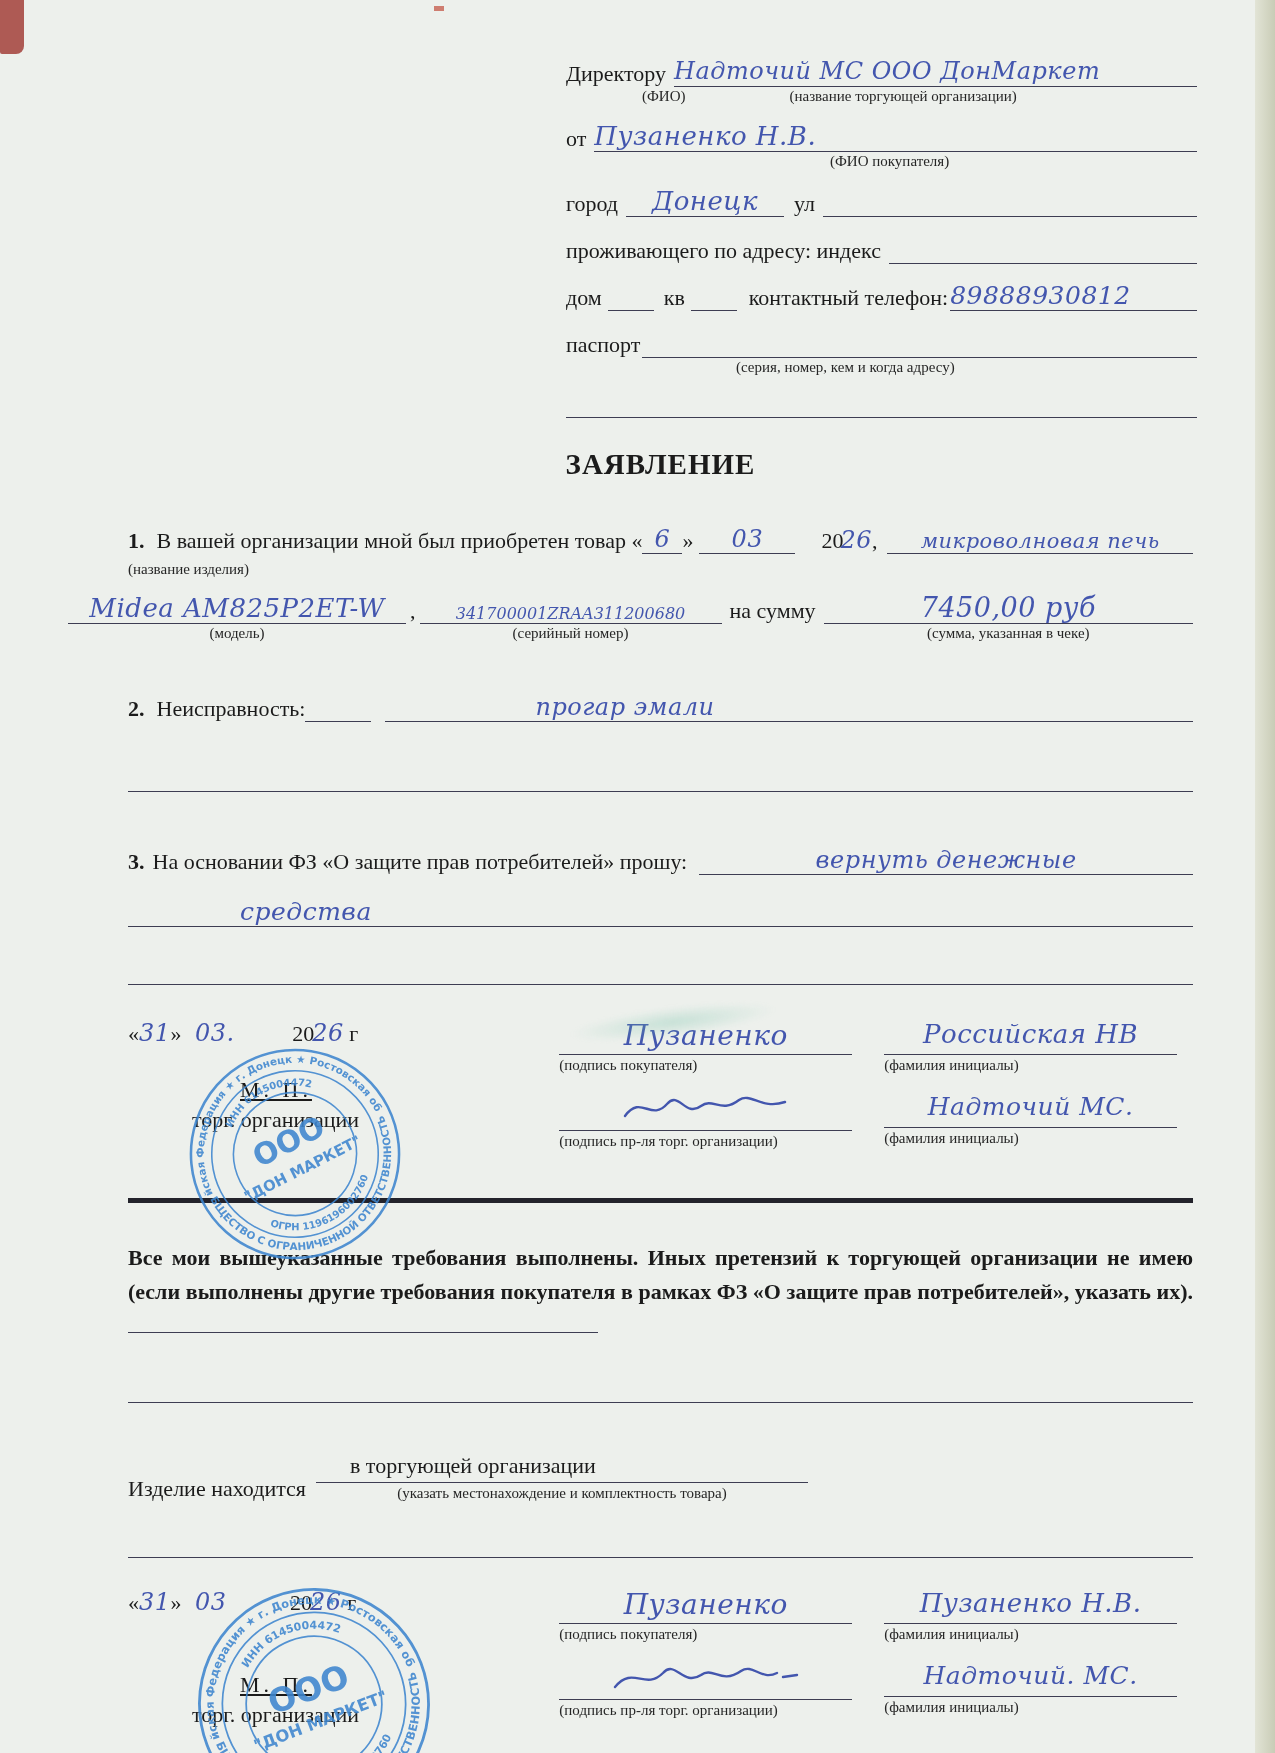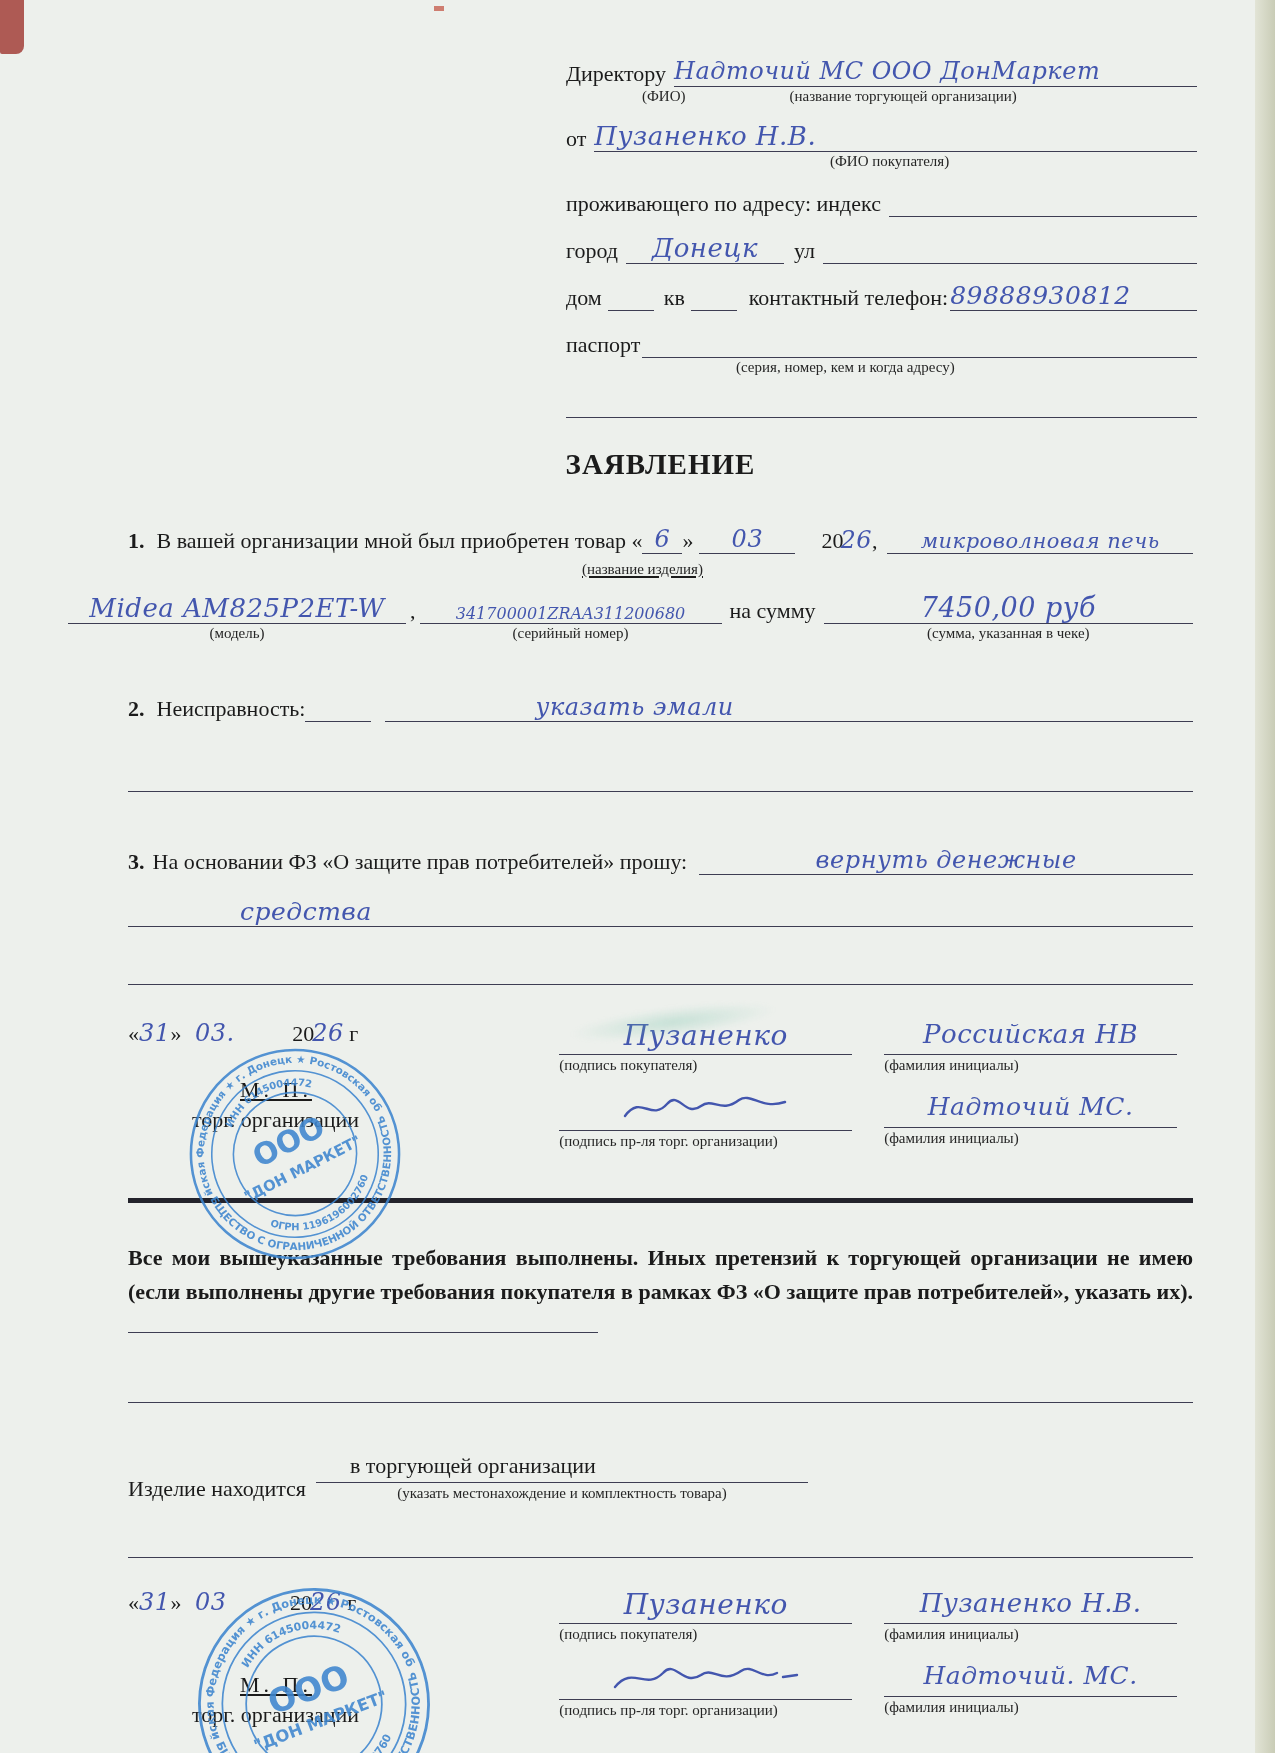--- a/index.html
+++ b/index.html
@@ -31,21 +31,21 @@
 
   
   .title { text-align:center; font-weight:bold; font-size:29px; letter-spacing:1px; margin-top:30px; }
 
   .row { display:flex; align-items:flex-end; }
   .seg { display:inline-block; }
   .seg-col { display:flex; flex-direction:column; justify-content:flex-end; }
   .seg-col .note { min-height:20px; margin-top:1px; }
 
   .s1-l1 { margin-top:44px; }
-  .s1-notes { text-align:center; margin-right:36px; margin-top:0;text-decoration:underline; }
+  .s1-notes { text-align:left; margin-right:36px; margin-top:0; }
   .s1-l2 { display:flex; align-items:flex-end; margin-top:12px; }
 
   .s2 { margin-top:48px; }
   .blank-line { width:100%; height:30px; }
 
   .s3 { margin-top:54px; }
 
   
   .sign-block { position:relative; display:flex; margin-top:34px; }
   .sb-left { width:39%; position:relative; }
@@ -92,27 +92,27 @@
       <span class="note" style="margin-left:104px">(название торгующей организации)</span>
     </div>
     <div class="h-row">
       <span class="lbl">от</span>
       <span class="h-fill ul hw" style="font-size:26px">Пузаненко Н.В.</span>
     </div>
     <div class="h-notes">
       <span class="note" style="margin-left:264px">(ФИО покупателя)</span>
     </div>
     <div class="h-row">
-      <span class="lbl">проживающего по адресу:  индекс</span>
-      <span class="h-fill ul"></span>
-    </div>
-    <div class="h-row">
       <span class="lbl">город</span>
       <span class="seg ul hw c" style="width:158px;font-size:26px;margin-left:8px">Донецк</span>
       <span class="lbl" style="margin-left:10px">ул</span>
+      <span class="h-fill ul"></span>
+    </div>
+    <div class="h-row">
+      <span class="lbl">проживающего по адресу:  индекс</span>
       <span class="h-fill ul"></span>
     </div>
     <div class="h-row">
       <span class="lbl">дом</span>
       <span class="seg ul" style="width:46px;margin-left:6px"></span>
       <span class="lbl" style="margin-left:10px">кв</span>
       <span class="seg ul" style="width:46px;margin-left:6px"></span>
       <span class="lbl" style="margin-left:12px">контактный телефон:</span>
       <span class="h-fill ul hw" style="font-size:25px;margin-left:2px">89888930812</span>
     </div>
@@ -164,21 +164,21 @@
       <div class="seg-col" style="flex:1">
         <span class="ul hw c" style="font-size:27px">7450,00 руб</span>
         <span class="note c">(сумма, указанная в чеке)</span>
       </div>
     </div>
 
     <div class="row s2">
       <span class="b" style="margin-right:12px">2.</span>
       <span>Неисправность:</span>
       <span class="seg ul" style="width:66px"></span>
-      <span class="seg ul hw" style="flex:1;margin-left:14px;text-indent:150px;font-size:24px">указать  эмали</span>
+      <span class="seg ul hw" style="flex:1;margin-left:14px;text-indent:150px;font-size:24px">прогар  эмали</span>
     </div>
     <div class="blank-line ul" style="margin-top:40px"></div>
 
     <div class="row s3">
       <span class="b" style="margin-right:8px">3.</span>
       <span>На основании ФЗ «О защите прав потребителей» прошу:</span>
       <span class="seg ul hw c" style="flex:1;margin-left:12px;font-size:24px">вернуть  денежные</span>
     </div>
     <div class="row" style="margin-top:22px">
       <span class="seg ul hw" style="flex:1;text-indent:112px;font-size:25px">средства</span>

